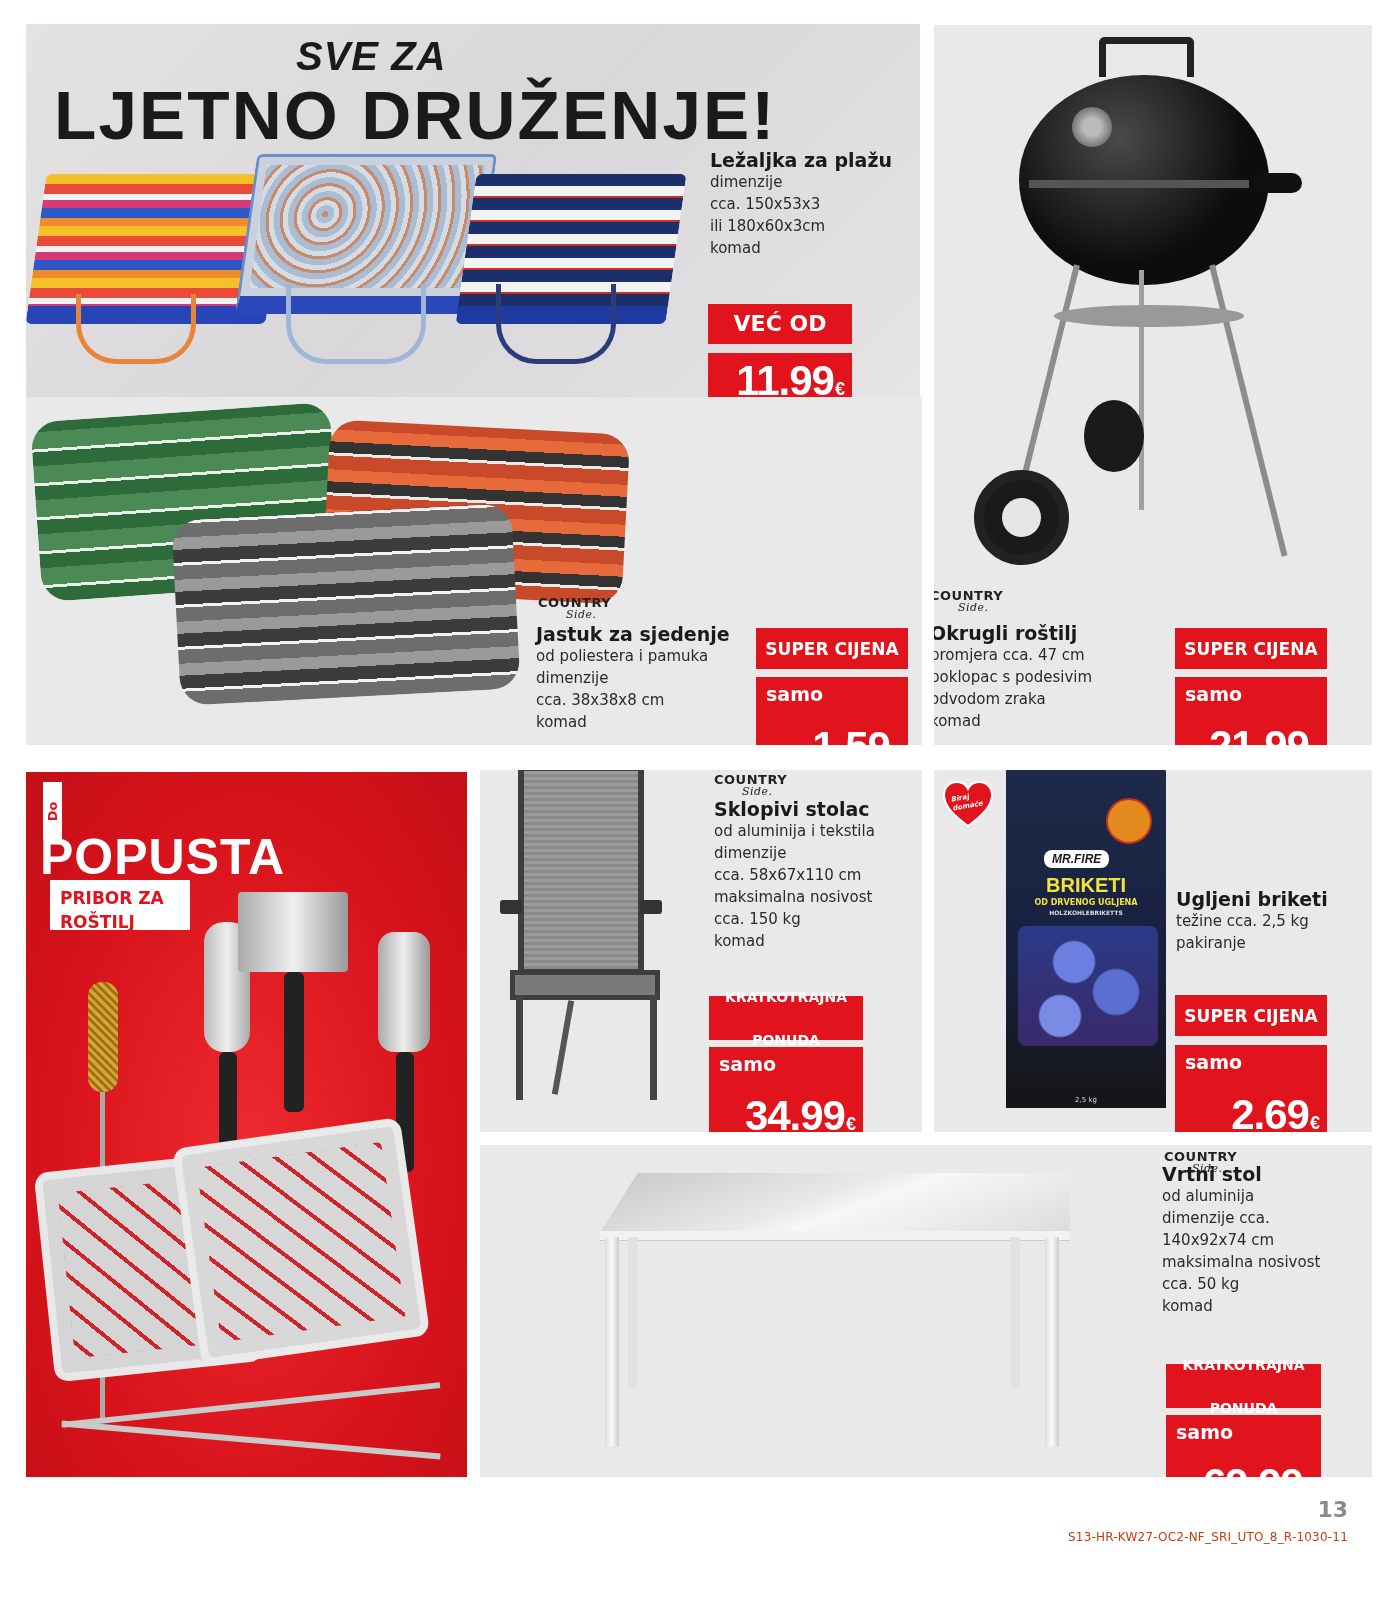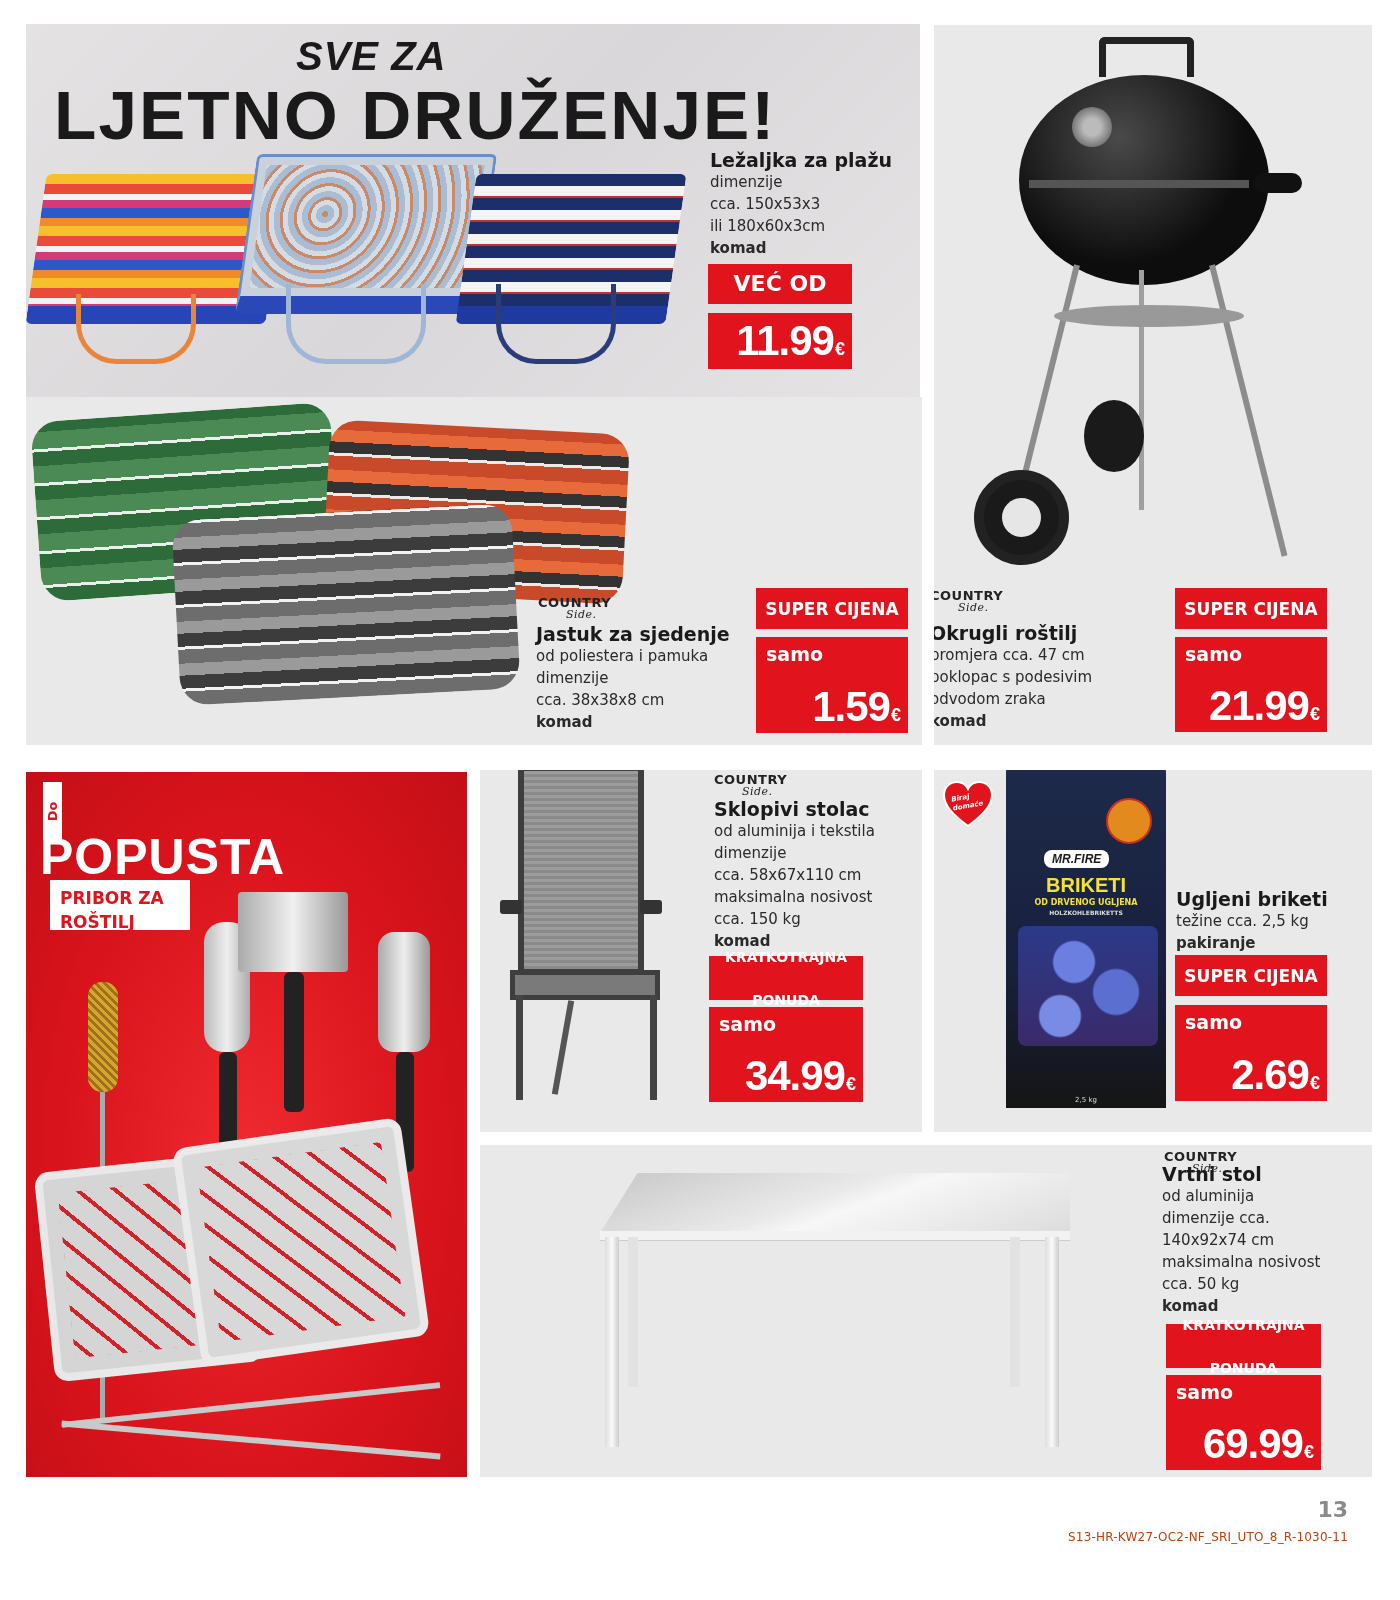--- a/index.html
+++ b/index.html
@@ -8,26 +8,26 @@
   .panel { position: absolute; background: #e9e9e9; overflow: hidden; }
   .abs { position: absolute; }
 
   
   .hero { background: linear-gradient(135deg,#e4e2e3 0%,#d9d7d9 50%,#e6e4e5 100%); }
   .hero-sub { position:absolute; left: 270px; top: 10px; font: italic 900 40px "Liberation Sans", sans-serif; letter-spacing: 1px; color:#1a1a1a; }
   .hero-title { position:absolute; left: 28px; top: 52px; font: 900 68px "Liberation Sans", sans-serif; letter-spacing: 2px; color:#1a1a1a; white-space: nowrap; transform: scaleX(1.02); transform-origin: left; }
 
   .ptitle { font: bold 19px "DejaVu Sans", sans-serif; color: #1a1a1a; white-space: nowrap; }
   .pline { font: 15px "DejaVu Sans", sans-serif; color: #2a2a2a; line-height: 22px; white-space: nowrap; }
-  .pline.b { font-weight: bold; }
+  .pline.b { font-weight: normal; }
 
   .brand { font: 900 13px "DejaVu Sans", sans-serif; color:#222; letter-spacing: 0.5px; line-height: 12px; }
   .brand .side { display:block; font: italic 11px "DejaVu Serif", serif; margin-left: 28px; line-height: 11px; }
 
-  .redbox { position:absolute; background: #e1131c; color: #fff; }
+  .redbox { position:absolute; background: #e1131c; color: #fff; margin-top: 40px; }
   .tag { font: bold 17px "DejaVu Sans", sans-serif; text-align:center; display:flex; align-items:center; justify-content:center; line-height: 18px; }
   .tag.small { font-size: 14px; line-height: 16px; gap: 27px; }
   .samo { position:absolute; left: 10px; top: 6px; font: bold 19px "DejaVu Sans", sans-serif; }
   .price { position:absolute; right: 8px; bottom: 2px; font: 900 42px "Liberation Sans", sans-serif; letter-spacing: -1px; white-space: nowrap; }
   .price .eur { font-size: 18px; margin-left: 1px; }
 
   
   .mat { position:absolute; border-radius: 6px; }
   .cushion { position:absolute; border-radius: 28px; }
   .footer-num { position:absolute; right: 52px; top: 1497px; font: bold 22px "DejaVu Sans", sans-serif; color:#8a8a8a; }

